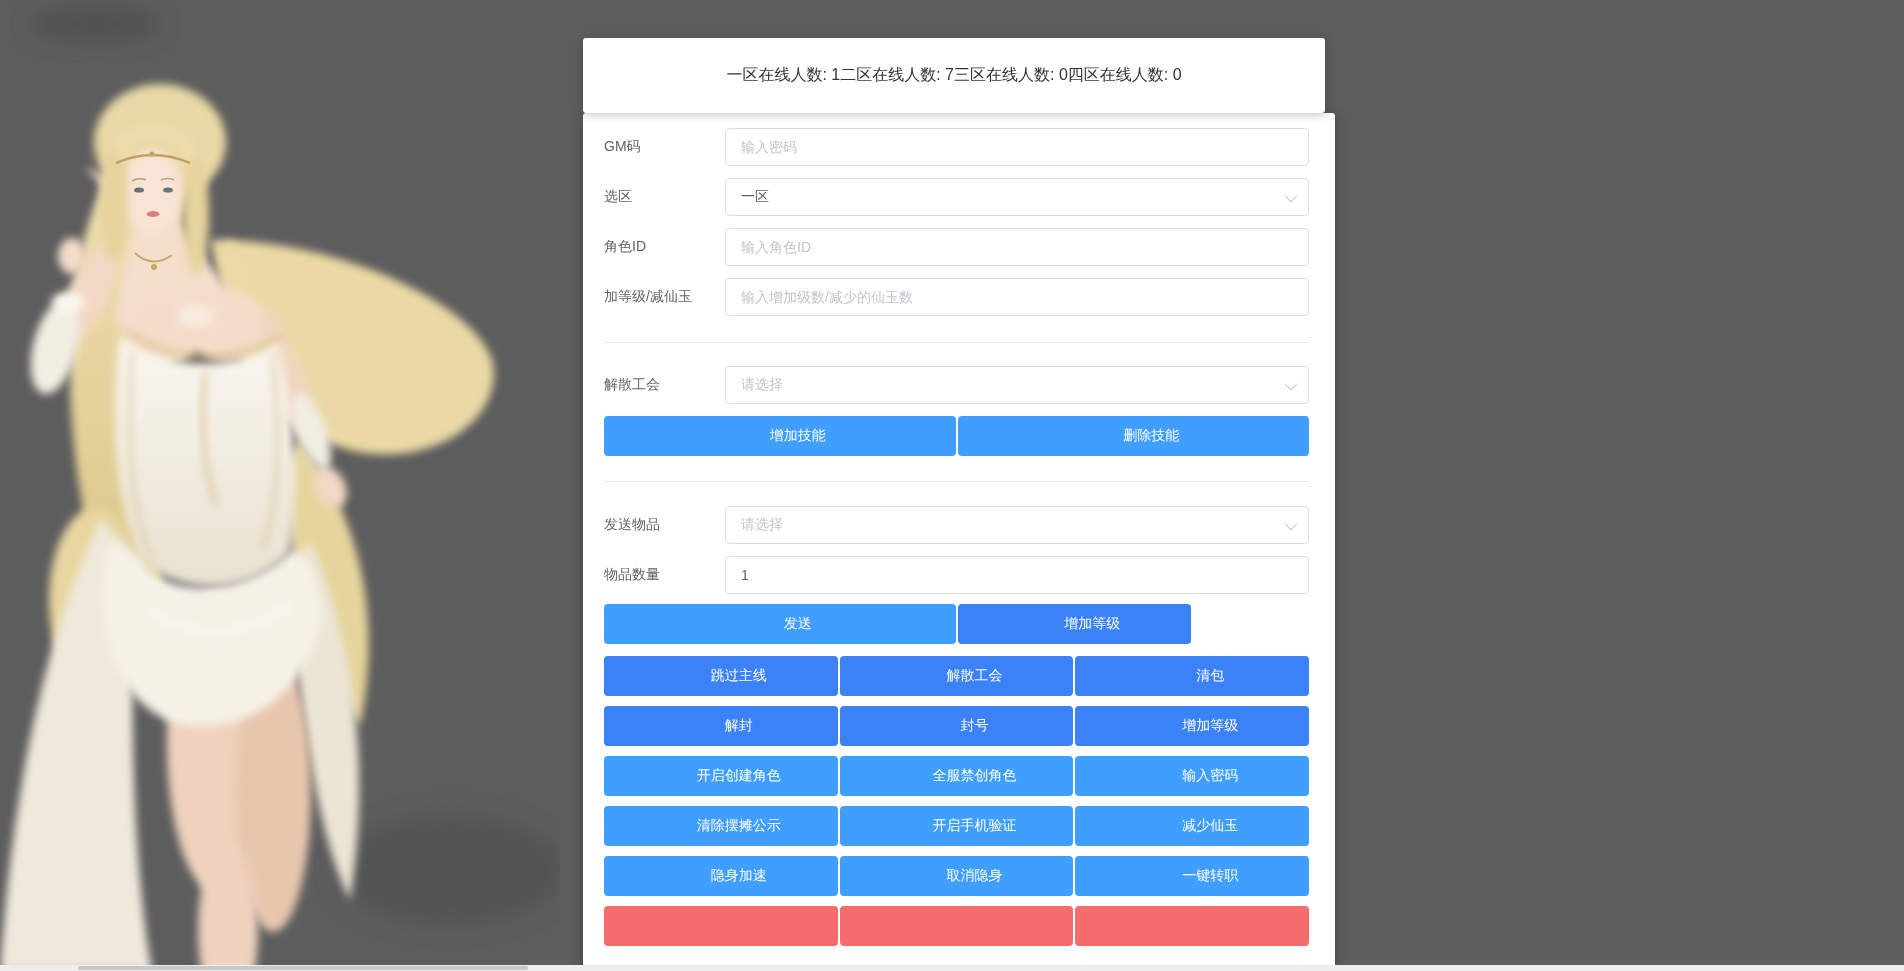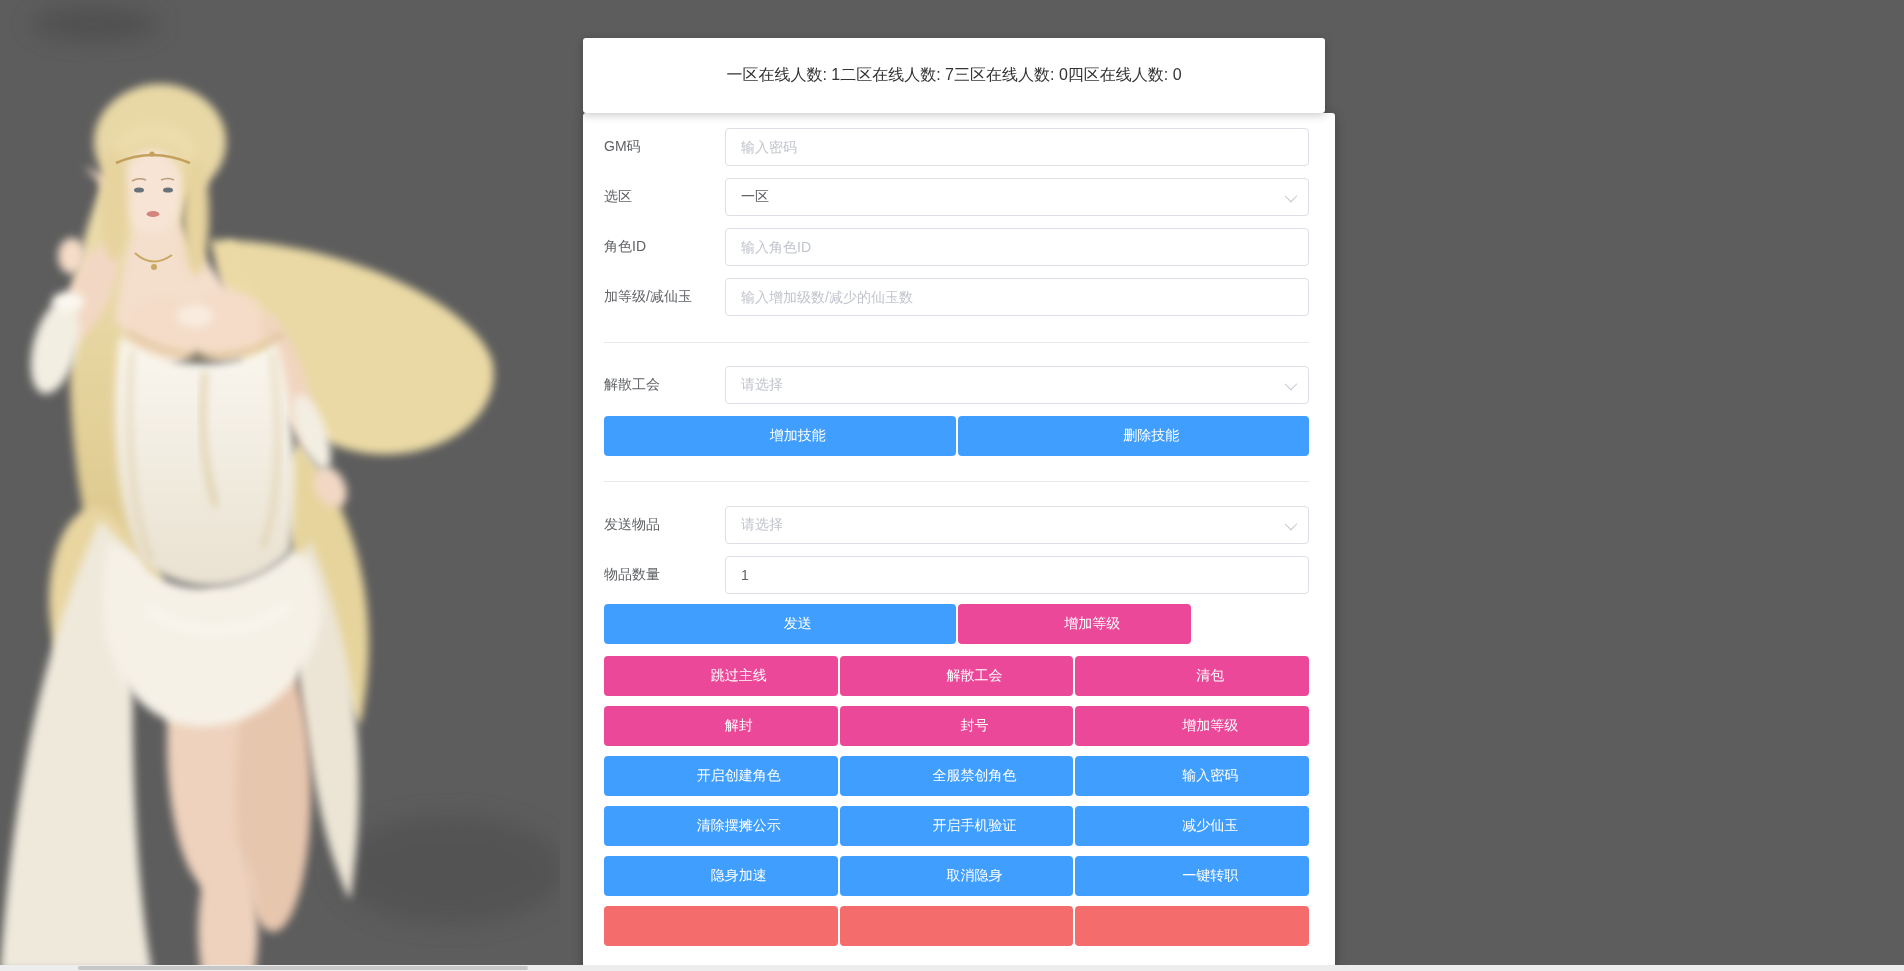--- a/index.html
+++ b/index.html
@@ -54,21 +54,21 @@
 
   
   .btn-row { display:flex; gap:2px; margin-bottom:10px; }
   .btn-row.mb12 { margin-bottom:12px; }
   .btn {
     height:40px; border:none; border-radius:4px; color:#ffffff;
     font-size:14px; font-family:"Liberation Sans","DejaVu Sans",sans-serif;
     cursor:pointer; display:flex; align-items:center; justify-content:center;padding-left:36px;
   }
   .btn.primary { background:#409eff; }
-  .btn.warning { background:#ec4899; }
+  .btn.warning { background:#3b82f6; }
   .btn.danger  { background:#f56c6c; }
   .btn.half  { width:calc(50% - 1px); flex:none; }
   .btn.third { width:calc(33.333% - 1.4px); flex:none; }
   .btn.grow  { flex:1; }
 
   
   .hscrollbar {
     position:absolute; left:0; bottom:0; width:1904px; height:6px;
     background:#ededed; z-index:20;
   }

